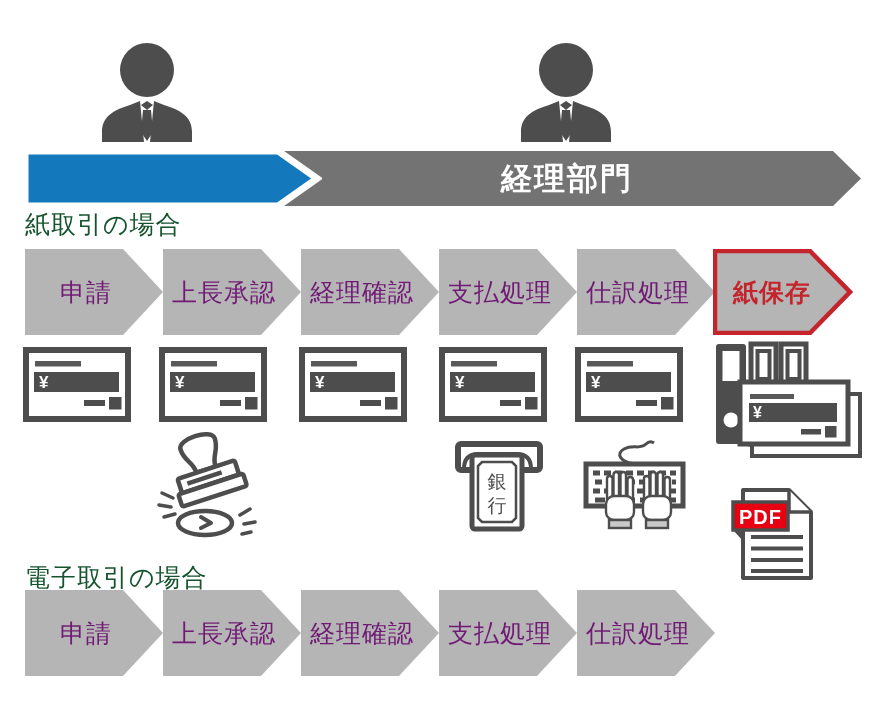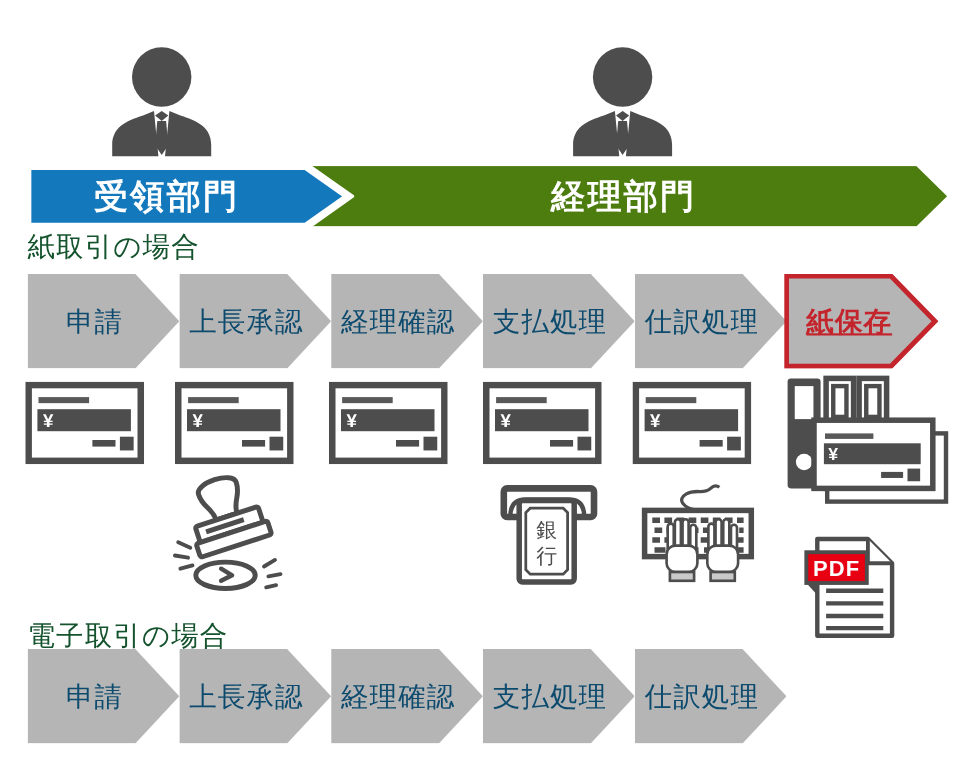--- a/index.html
+++ b/index.html
@@ -1,41 +1,41 @@
 <!DOCTYPE html>
 <html><head>
 <meta charset="utf-8">
 <style>
   html,body{margin:0;padding:0;background:#ffffff;}
   body{font-family:"Liberation Sans","DejaVu Sans",sans-serif;}
   .stage{position:relative;width:880px;height:710px;background:#ffffff;overflow:hidden;}
   .abs{position:absolute;}
 
   
-  .banner-green{position:absolute;left:283px;top:151px;width:578px;height:55px;background:#4d7c0f;
+  .banner-green{position:absolute;left:283px;top:151px;width:578px;height:55px;background:#737373;
     clip-path:polygon(0 0, calc(100% - 28px) 0, 100% 50%, calc(100% - 28px) 100%, 0 100%);
     display:flex;align-items:center;justify-content:center;padding-right:10px;box-sizing:border-box;
     color:#fff;font-size:31px;font-weight:bold;letter-spacing:2px;}
   .banner-blue-wrap{position:absolute;left:20px;top:146px;width:302px;height:65px;}
   .banner-blue-wrap .lbl{position:absolute;left:5px;top:5px;width:253px;height:55px;
     display:flex;align-items:center;justify-content:center;
     color:#fff;font-size:31px;font-weight:bold;letter-spacing:2px;}
 
   
   .section-label{position:absolute;left:25px;font-size:25px;color:#14532d;letter-spacing:1px;}
 
   
   .chev{position:absolute;width:138px;height:86px;background:#b5b5b5;
     clip-path:polygon(0 0, 98px 0, 100% 50%, 98px 100%, 0 100%);
     display:flex;align-items:center;justify-content:center;padding-right:16px;box-sizing:border-box;
-    font-size:25px;color:#0c4a6e;letter-spacing:1px;white-space:nowrap;}
+    font-size:25px;color:#701a75;letter-spacing:1px;white-space:nowrap;}
   .chev-red{position:absolute;width:140px;height:86px;}
   .chev-red .lbl{position:absolute;left:0;top:0;width:118px;height:86px;
     display:flex;align-items:center;justify-content:center;
-    color:#c4242c;font-size:25px;font-weight:bold;letter-spacing:1px;white-space:nowrap;text-decoration:underline;}
+    color:#c4242c;font-size:25px;font-weight:bold;letter-spacing:1px;white-space:nowrap;}
   svg{display:block;}
 </style>
 </head>
 <body>
 
 <div class="stage">
 
   <svg class="abs" style="left:97px;top:40px;" width="100" height="104" viewBox="0 0 100 104">
     <circle cx="50" cy="30" r="27" fill="#4d4d4d"></circle>
     <path d="M5,102 L5,92 C5,76 17,70 33,65 L43,61 L47,102 Z" fill="#4d4d4d"></path>
@@ -53,21 +53,20 @@
   </svg>
 
   <div class="banner-green">
     <span>経理部門</span>
   </div>
 
   <div class="banner-blue-wrap">
     <svg width="302" height="65" viewBox="0 0 302 65">
       <polygon points="5,5 258,5 297,32.5 258,60 5,60" fill="#1478bd" stroke="#ffffff" stroke-width="7"></polygon>
     </svg>
-    <span class="lbl">受領部門</span>
   </div>
 
   <div class="section-label" style="top:208px;">紙取引の場合</div>
 
   <div class="chev" style="left:25px;top:249px;">申請</div>
   <div class="chev" style="left:163px;top:249px;">上長承認</div>
   <div class="chev" style="left:301px;top:249px;">経理確認</div>
   <div class="chev" style="left:439px;top:249px;">支払処理</div>
   <div class="chev" style="left:577px;top:249px;">仕訳処理</div>
   <div class="chev-red" style="left:713px;top:249px;">

